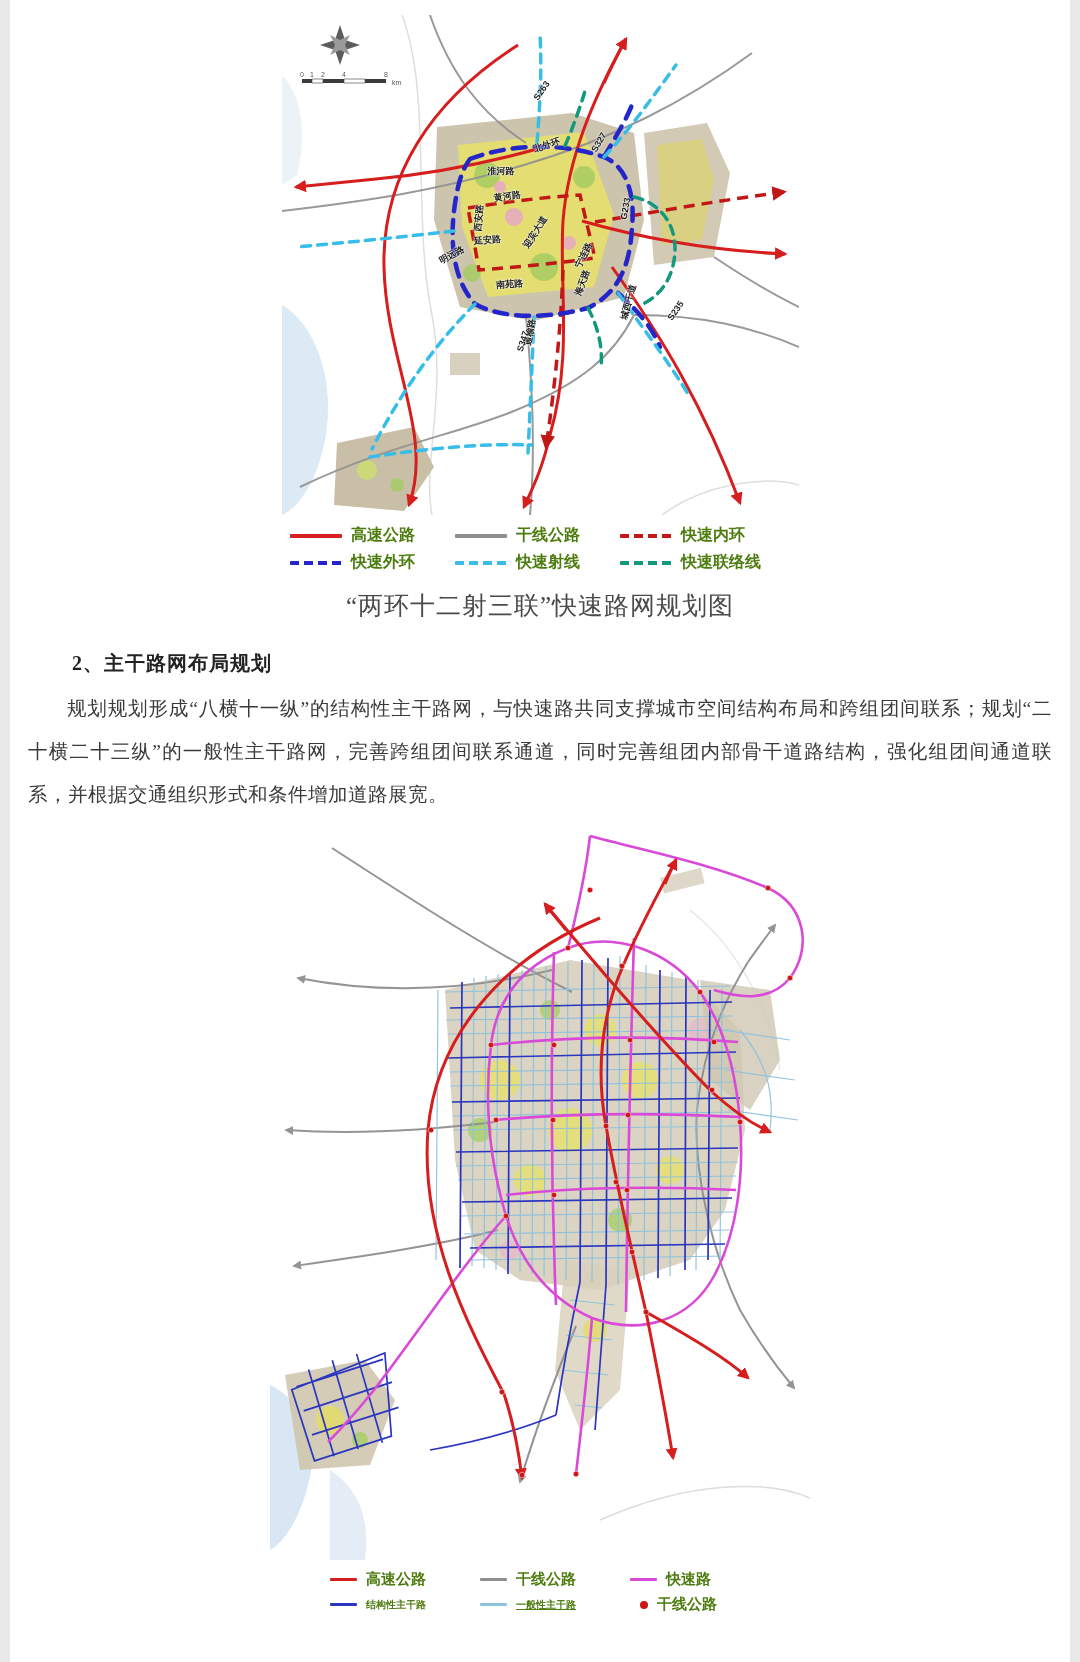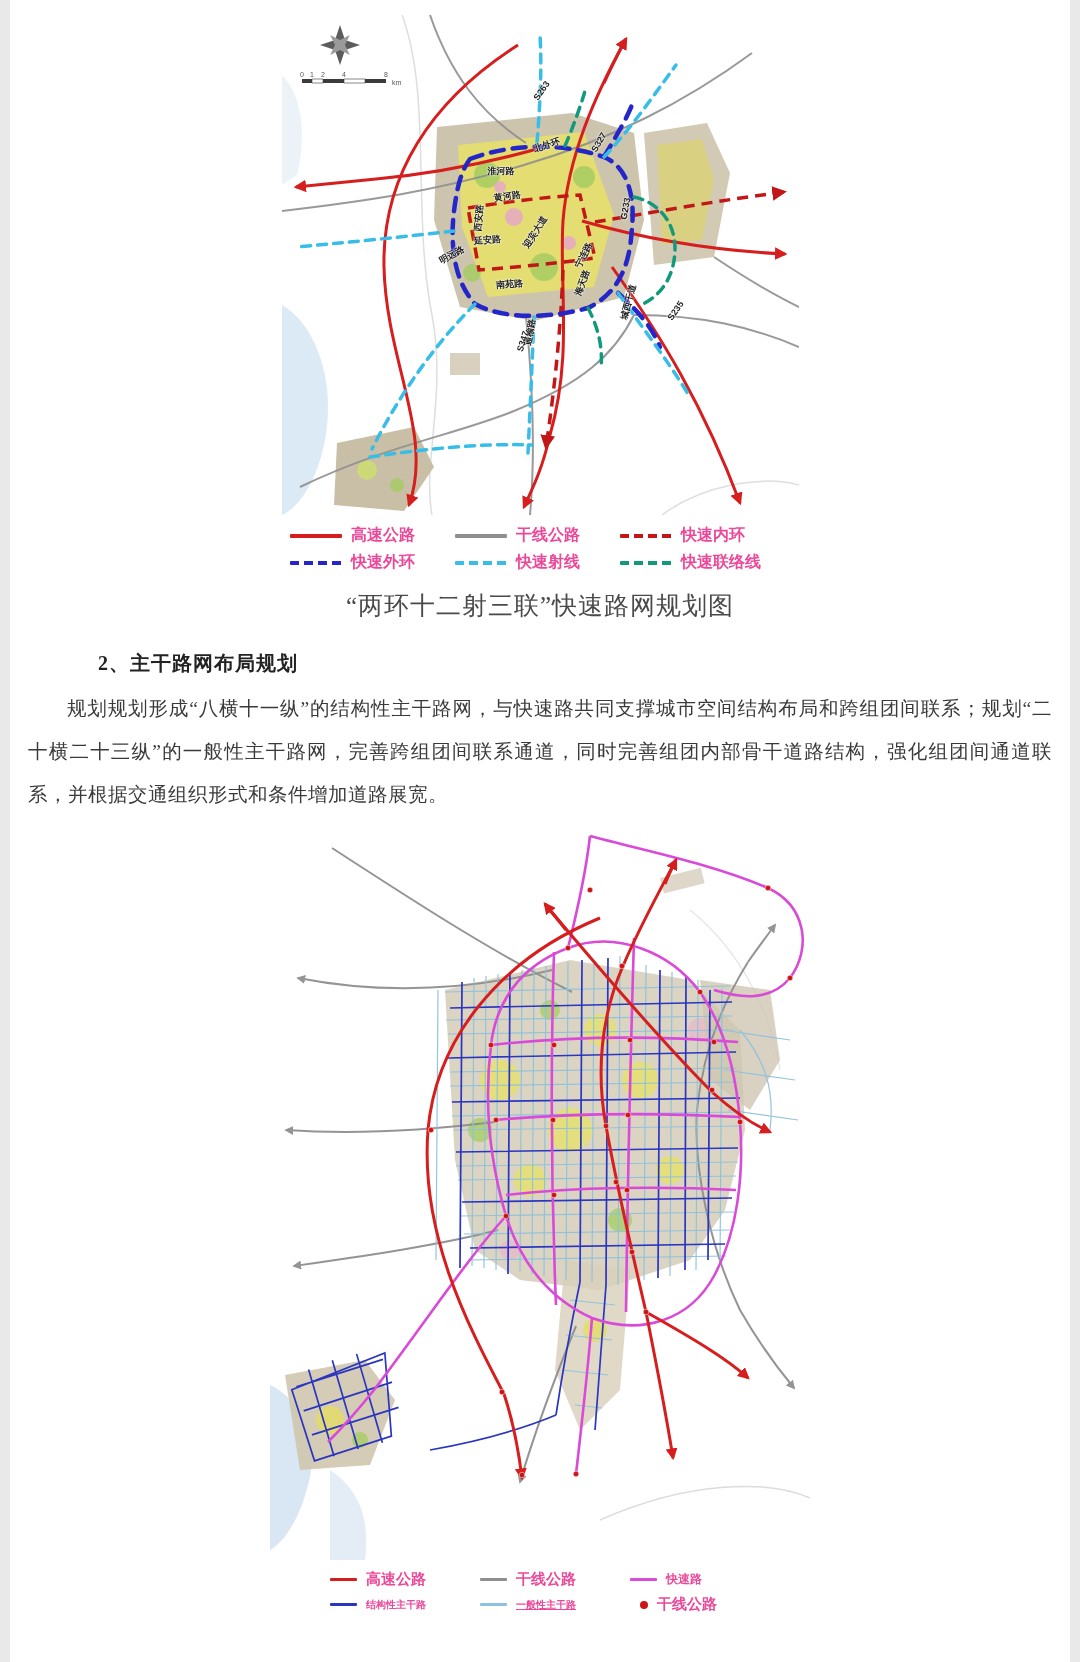--- a/index.html
+++ b/index.html
@@ -15,28 +15,28 @@
   .mapwrap svg{display:block;}
   .mlabel{
     position:absolute;font-family:"Liberation Sans","DejaVu Sans",sans-serif;
     font-size:9px;font-weight:700;color:#1d1d1d;white-space:nowrap;
     text-shadow:0 0 2px #fff,0 0 2px #fff;transform-origin:left center;line-height:1;
   }
   
   .legend{display:flex;flex-direction:column;gap:6px;margin:10px auto 0;}
   .lg-row{display:flex;justify-content:center;}
   .lg-item{display:flex;align-items:center;}
-  .lg-label{font-family:"Liberation Sans","DejaVu Sans",sans-serif;font-size:16px;font-weight:600;color:#ec4899;margin-left:9px;}
+  .lg-label{font-family:"Liberation Sans","DejaVu Sans",sans-serif;font-size:16px;font-weight:600;color:#4d7c0f;margin-left:9px;}
   .sw{display:inline-block;height:4px;border-radius:1px;}
   .sw1{width:52px;}
   .sw2{width:27px;height:3px;}
   .dot{width:8px;height:8px;border-radius:50%;display:inline-block;}
   .caption{text-align:center;font-size:25px;color:#4a4a4a;letter-spacing:1px;}
   
-  .heading{font-size:20px;font-weight:700;color:#222;padding-left:88px;letter-spacing:1px;}
+  .heading{font-size:20px;font-weight:700;color:#222;padding-left:62px;letter-spacing:1px;}
   .para{
     font-size:19.5px;line-height:43px;color:#3a3a3a;text-align:justify;
     margin:10px 18px 0 18px;text-indent:2em;letter-spacing:0.5px;
   }
 </style>
 </head>
 <body>
 
 <div class="page">
 
@@ -313,21 +313,21 @@
         <div class="lg-item" style="width:150px;">
           <span class="sw sw2" style="background:#d61e1e;"></span>
           <span class="lg-label" style="font-size:15px;">高速公路</span>
         </div>
         <div class="lg-item" style="width:150px;">
           <span class="sw sw2" style="background:#8f8f8f;"></span>
           <span class="lg-label" style="font-size:15px;">干线公路</span>
         </div>
         <div class="lg-item" style="width:120px;">
           <span class="sw sw2" style="background:#d94ad9;"></span>
-          <span class="lg-label" style="font-size:12px;">快速路</span>
+          <span class="lg-label" style="font-size:15px;">快速路</span>
         </div>
       </div>
       <div class="lg-row">
         <div class="lg-item" style="width:150px;">
           <span class="sw sw2" style="background:#2a35c0;"></span>
           <span class="lg-label" style="font-size:10px;">结构性主干路</span>
         </div>
         <div class="lg-item" style="width:150px;">
           <span class="sw sw2" style="background:#8ec2dc;"></span>
           <span class="lg-label" style="font-size:10px;text-decoration:underline;">一般性主干路</span>

